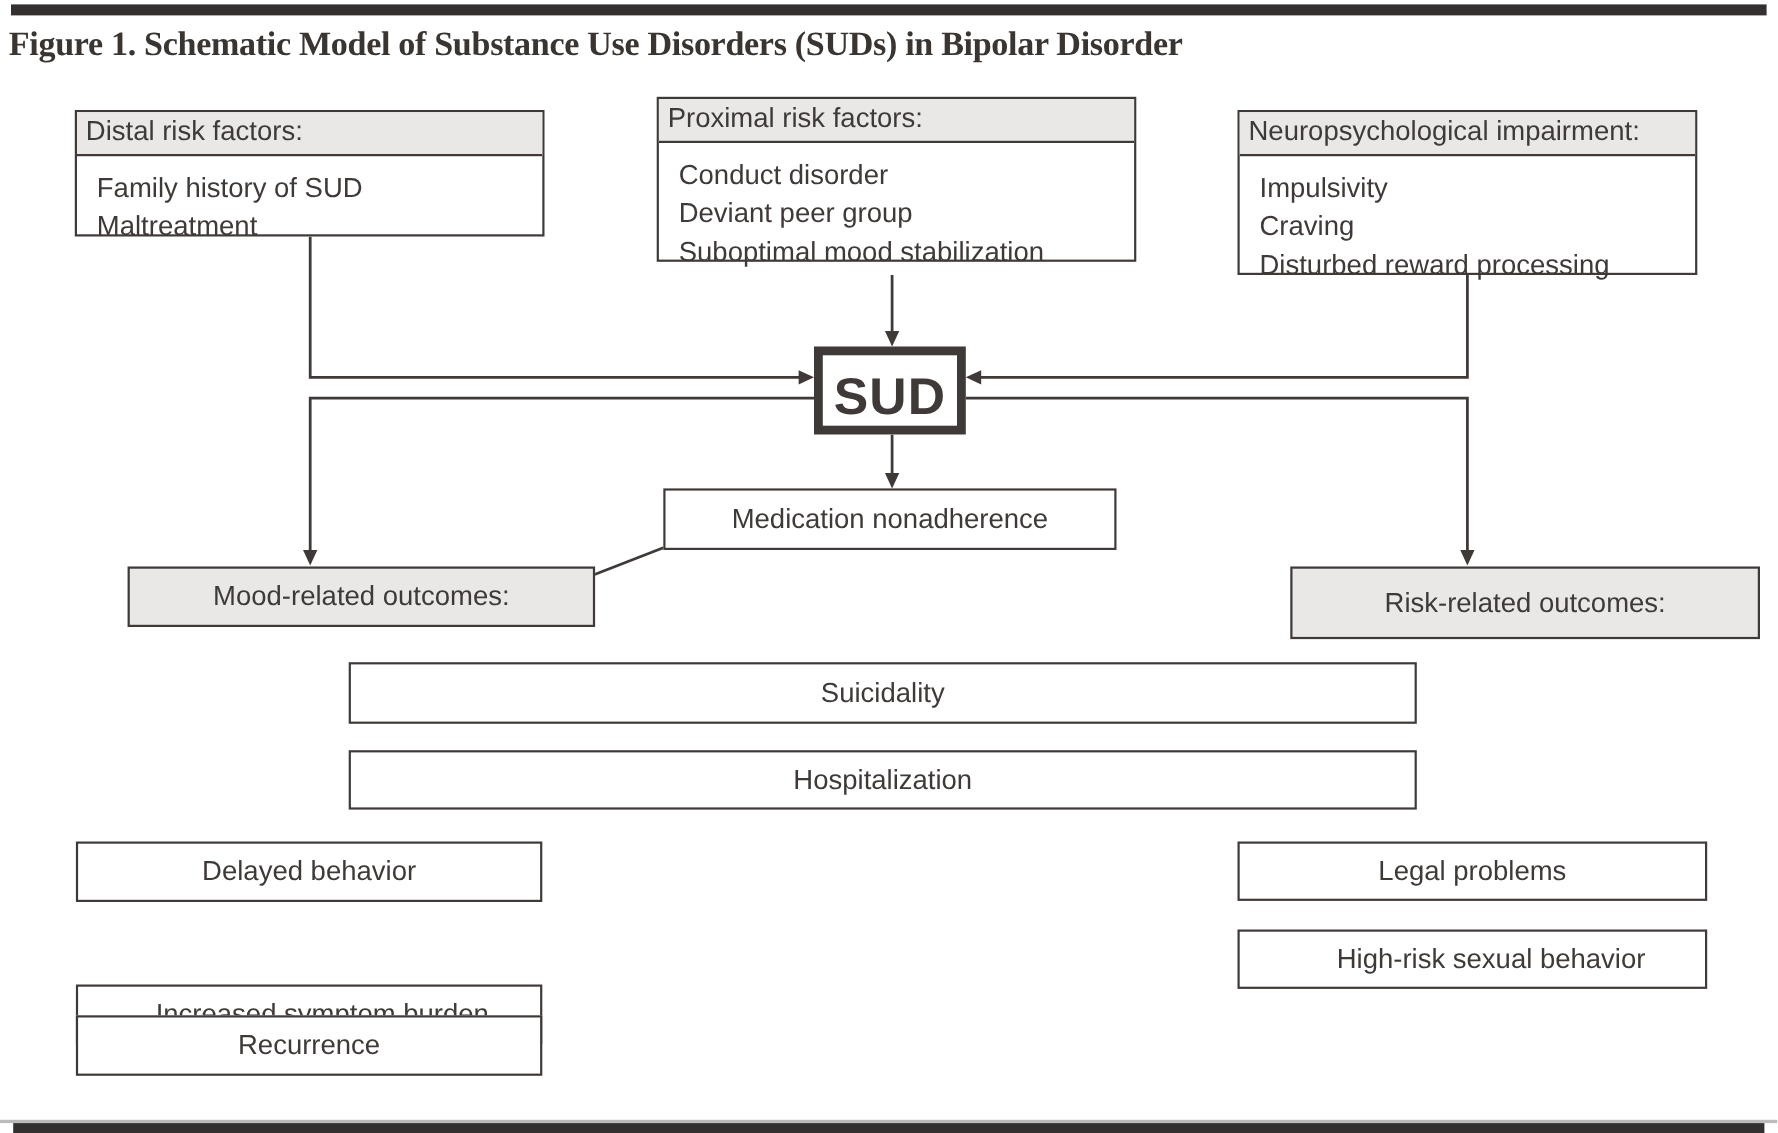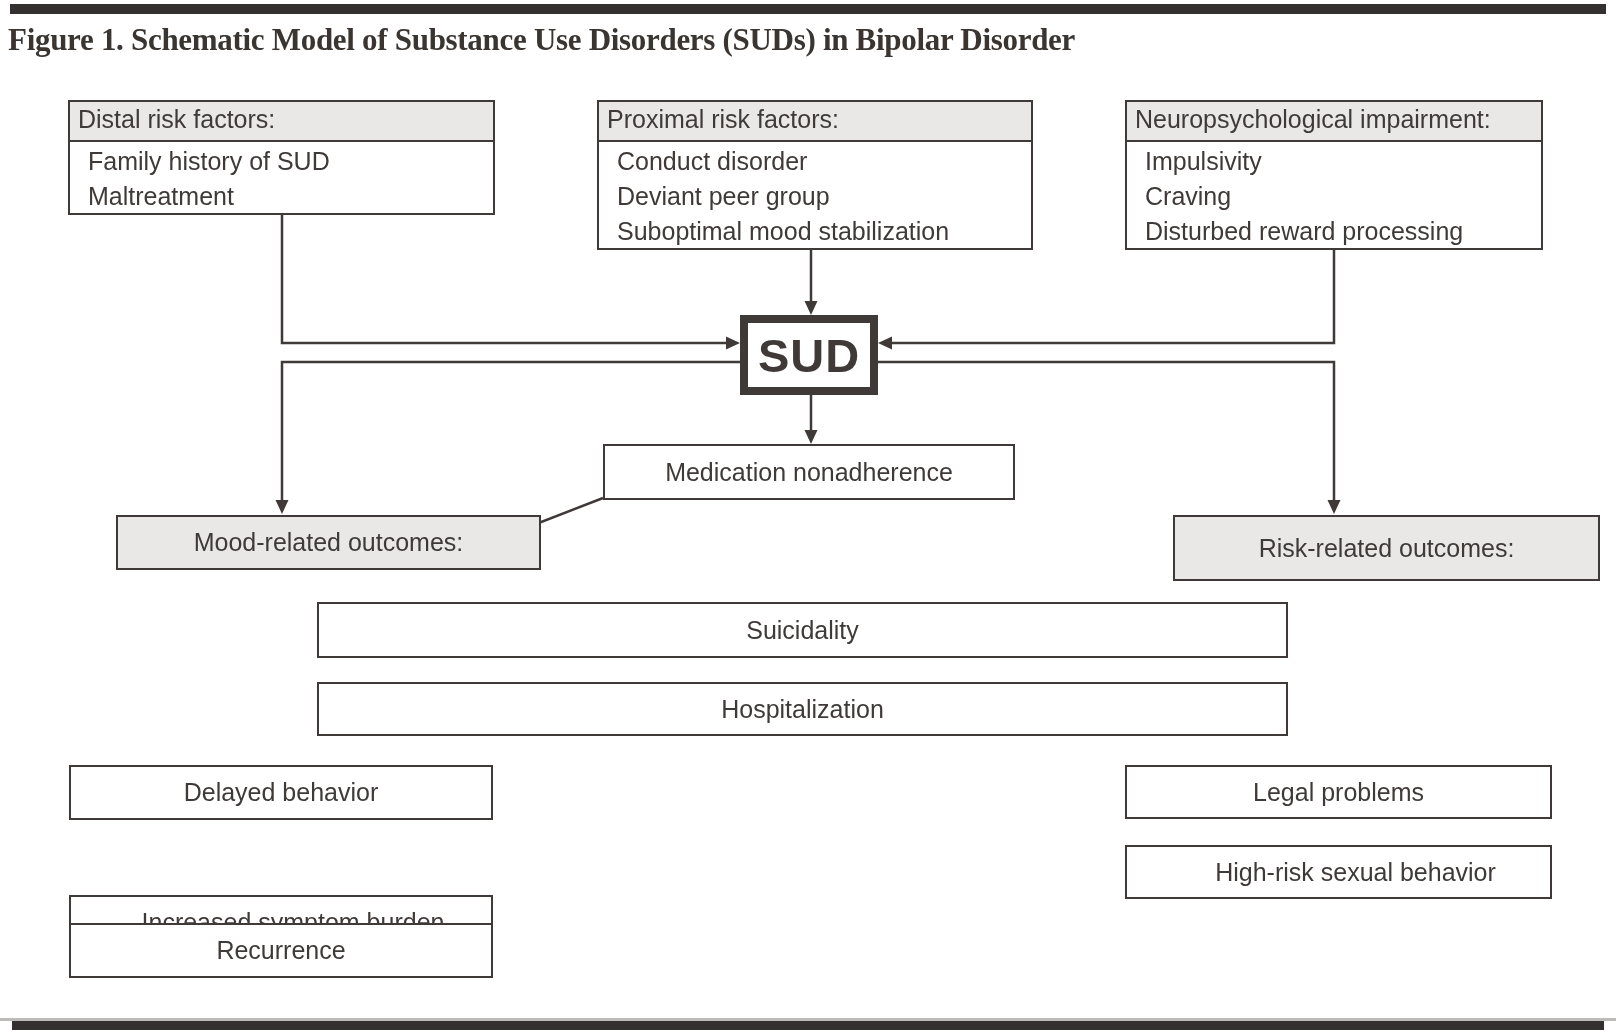--- a/index.html
+++ b/index.html
@@ -22,30 +22,30 @@
     left:8px;top:22px;width:1500px;
     font-family:"Liberation Serif", serif;font-weight:700;font-size:31px;
     color:#3a3531;letter-spacing:-0.3px;
   }
   .panel{border:2.5px solid var(--ink);background:#fff;}
   .panel-header{
     background:var(--box-fill);border-bottom:2.5px solid var(--ink);
     font-size:25px;line-height:35px;height:37.5px;padding-left:8px;
     white-space:nowrap;overflow:hidden;
   }
-  .panel-body{padding:2px 4px 0 18px;font-size:25px;line-height:35px;}
+  .panel-body{padding:12px 4px 0 18px;font-size:25px;line-height:35px;}
   .cbox{
     border:2.5px solid var(--ink);background:#fff;
     display:flex;align-items:center;justify-content:center;
     font-size:25px;text-align:center;
   }
   .gray{background:var(--box-fill);margin-left:48px;}
   .sud{
     border:8px solid var(--ink);background:#fff;
-    display:flex;align-items:center;justify-content:center;
+    display:flex;align-items:flex-end;justify-content:center;
     font-size:47px;font-weight:700;letter-spacing:1px;
   }
   #connectors{left:0;top:0;width:1616px;height:1030px;pointer-events:none;}
   #connectors path{stroke:var(--ink);stroke-width:2.5;fill:none;}
   #connectors polygon{fill:var(--ink);stroke:none;}
 </style>
 </head>
 <body>
 
 <div id="canvas">
@@ -78,21 +78,21 @@
   </svg>
 
   <div class="abs panel" style="left:68px;top:100px;width:427px;height:115px;">
     <div class="panel-header">Distal risk factors:</div>
     <div class="panel-body">
       <div>Family history of SUD</div>
       <div>Maltreatment</div>
     </div>
   </div>
 
-  <div class="abs panel" style="left:597px;top:100px;width:436px;height:150px;">
+  <div class="abs panel" style="left:597px;top:88px;width:436px;height:150px;">
     <div class="panel-header">Proximal risk factors:</div>
     <div class="panel-body">
       <div>Conduct disorder</div>
       <div>Deviant peer group</div>
       <div>Suboptimal mood stabilization</div>
     </div>
   </div>
 
   <div class="abs panel" style="left:1125px;top:100px;width:418px;height:150px;">
     <div class="panel-header">Neuropsychological impairment:</div>

